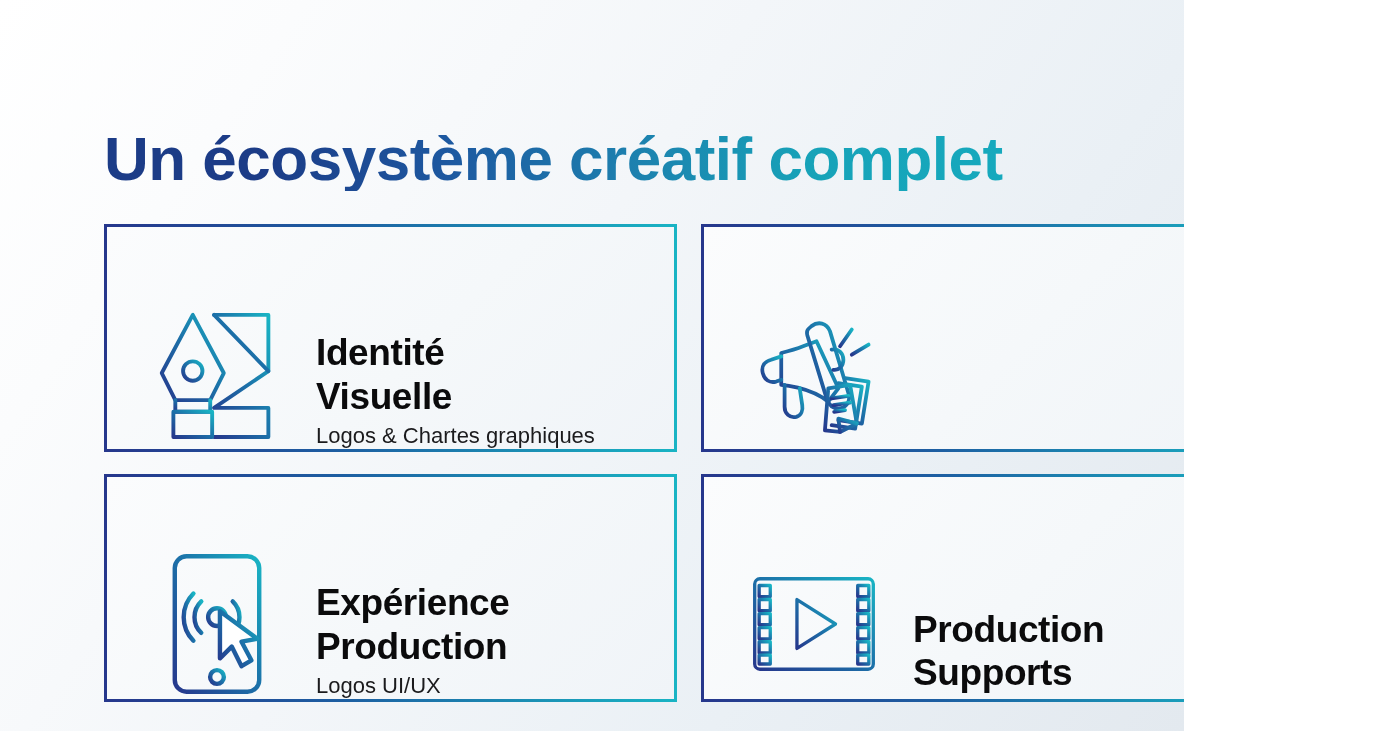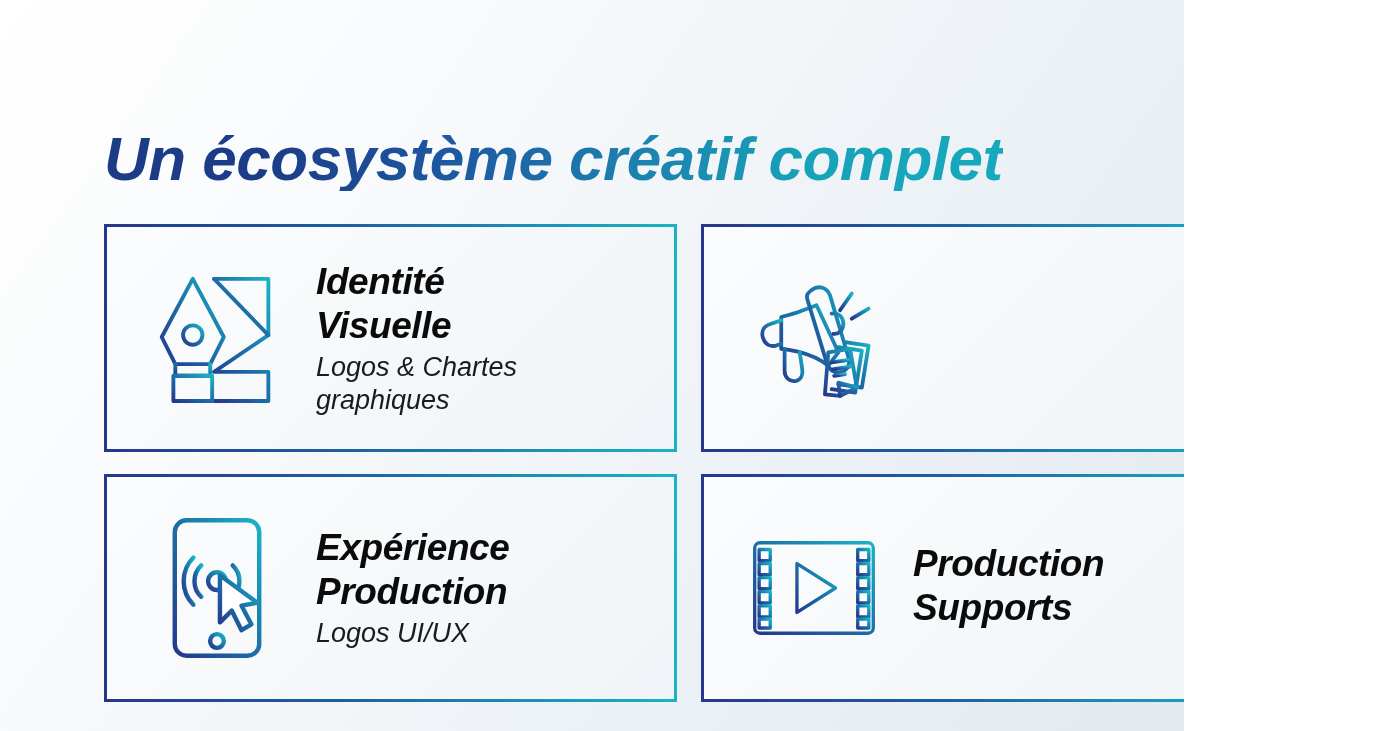--- a/index.html
+++ b/index.html
@@ -21,21 +21,20 @@
     height: 731px;
     box-sizing: border-box;
     background:
       linear-gradient(125deg,
         #ffffff 0%,
         #fbfcfd 18%,
         #f3f6f9 45%,
         #eaf0f5 72%,
         #e3e9ef 100%);
     overflow: hidden;
-    font-style: italic;
   }
 
   
   #page-title {
     position: absolute;
     left: 104px;
     top: 84px;
     font-size: 62px;
     font-weight: 700;
     letter-spacing: -0.5px;
@@ -74,21 +73,21 @@
     padding: 3px;
     background-image: linear-gradient(90deg, #26378c 0%, #1d5fa2 42%, #1b8fb4 74%, #19b4c4 100%);
   }
   .card-inner {
     position: relative;
     width: 100%;
     height: 100%;
     box-sizing: border-box;
     background: linear-gradient(135deg, #fbfcfd 0%, #f5f8fa 55%, #f0f4f8 100%);
     display: flex;
-    align-items: center;
+    align-items: flex-end;
     padding-left: 47px;
     padding-right: 20px;
   }
 
   .card-icon {
     flex: 0 0 auto;
     width: 126px;
     height: 150px;
     display: flex;
     align-items: center;
@@ -104,21 +103,21 @@
   .card-title {
     font-size: 37px;
     font-weight: 700;
     line-height: 1.18;
     color: #0b0b0c;
     letter-spacing: -0.4px;
     margin: 0 0 4px 0;
     white-space: pre-line;
   }
   .card-sub {
-    font-size: 27px;
+    font-size: 22px;
     font-weight: 400;
     line-height: 1.2;
     color: #1b1b1d;
     letter-spacing: 0px;
     margin: 0;
   }
 </style>
 </head>
 <body>
 

